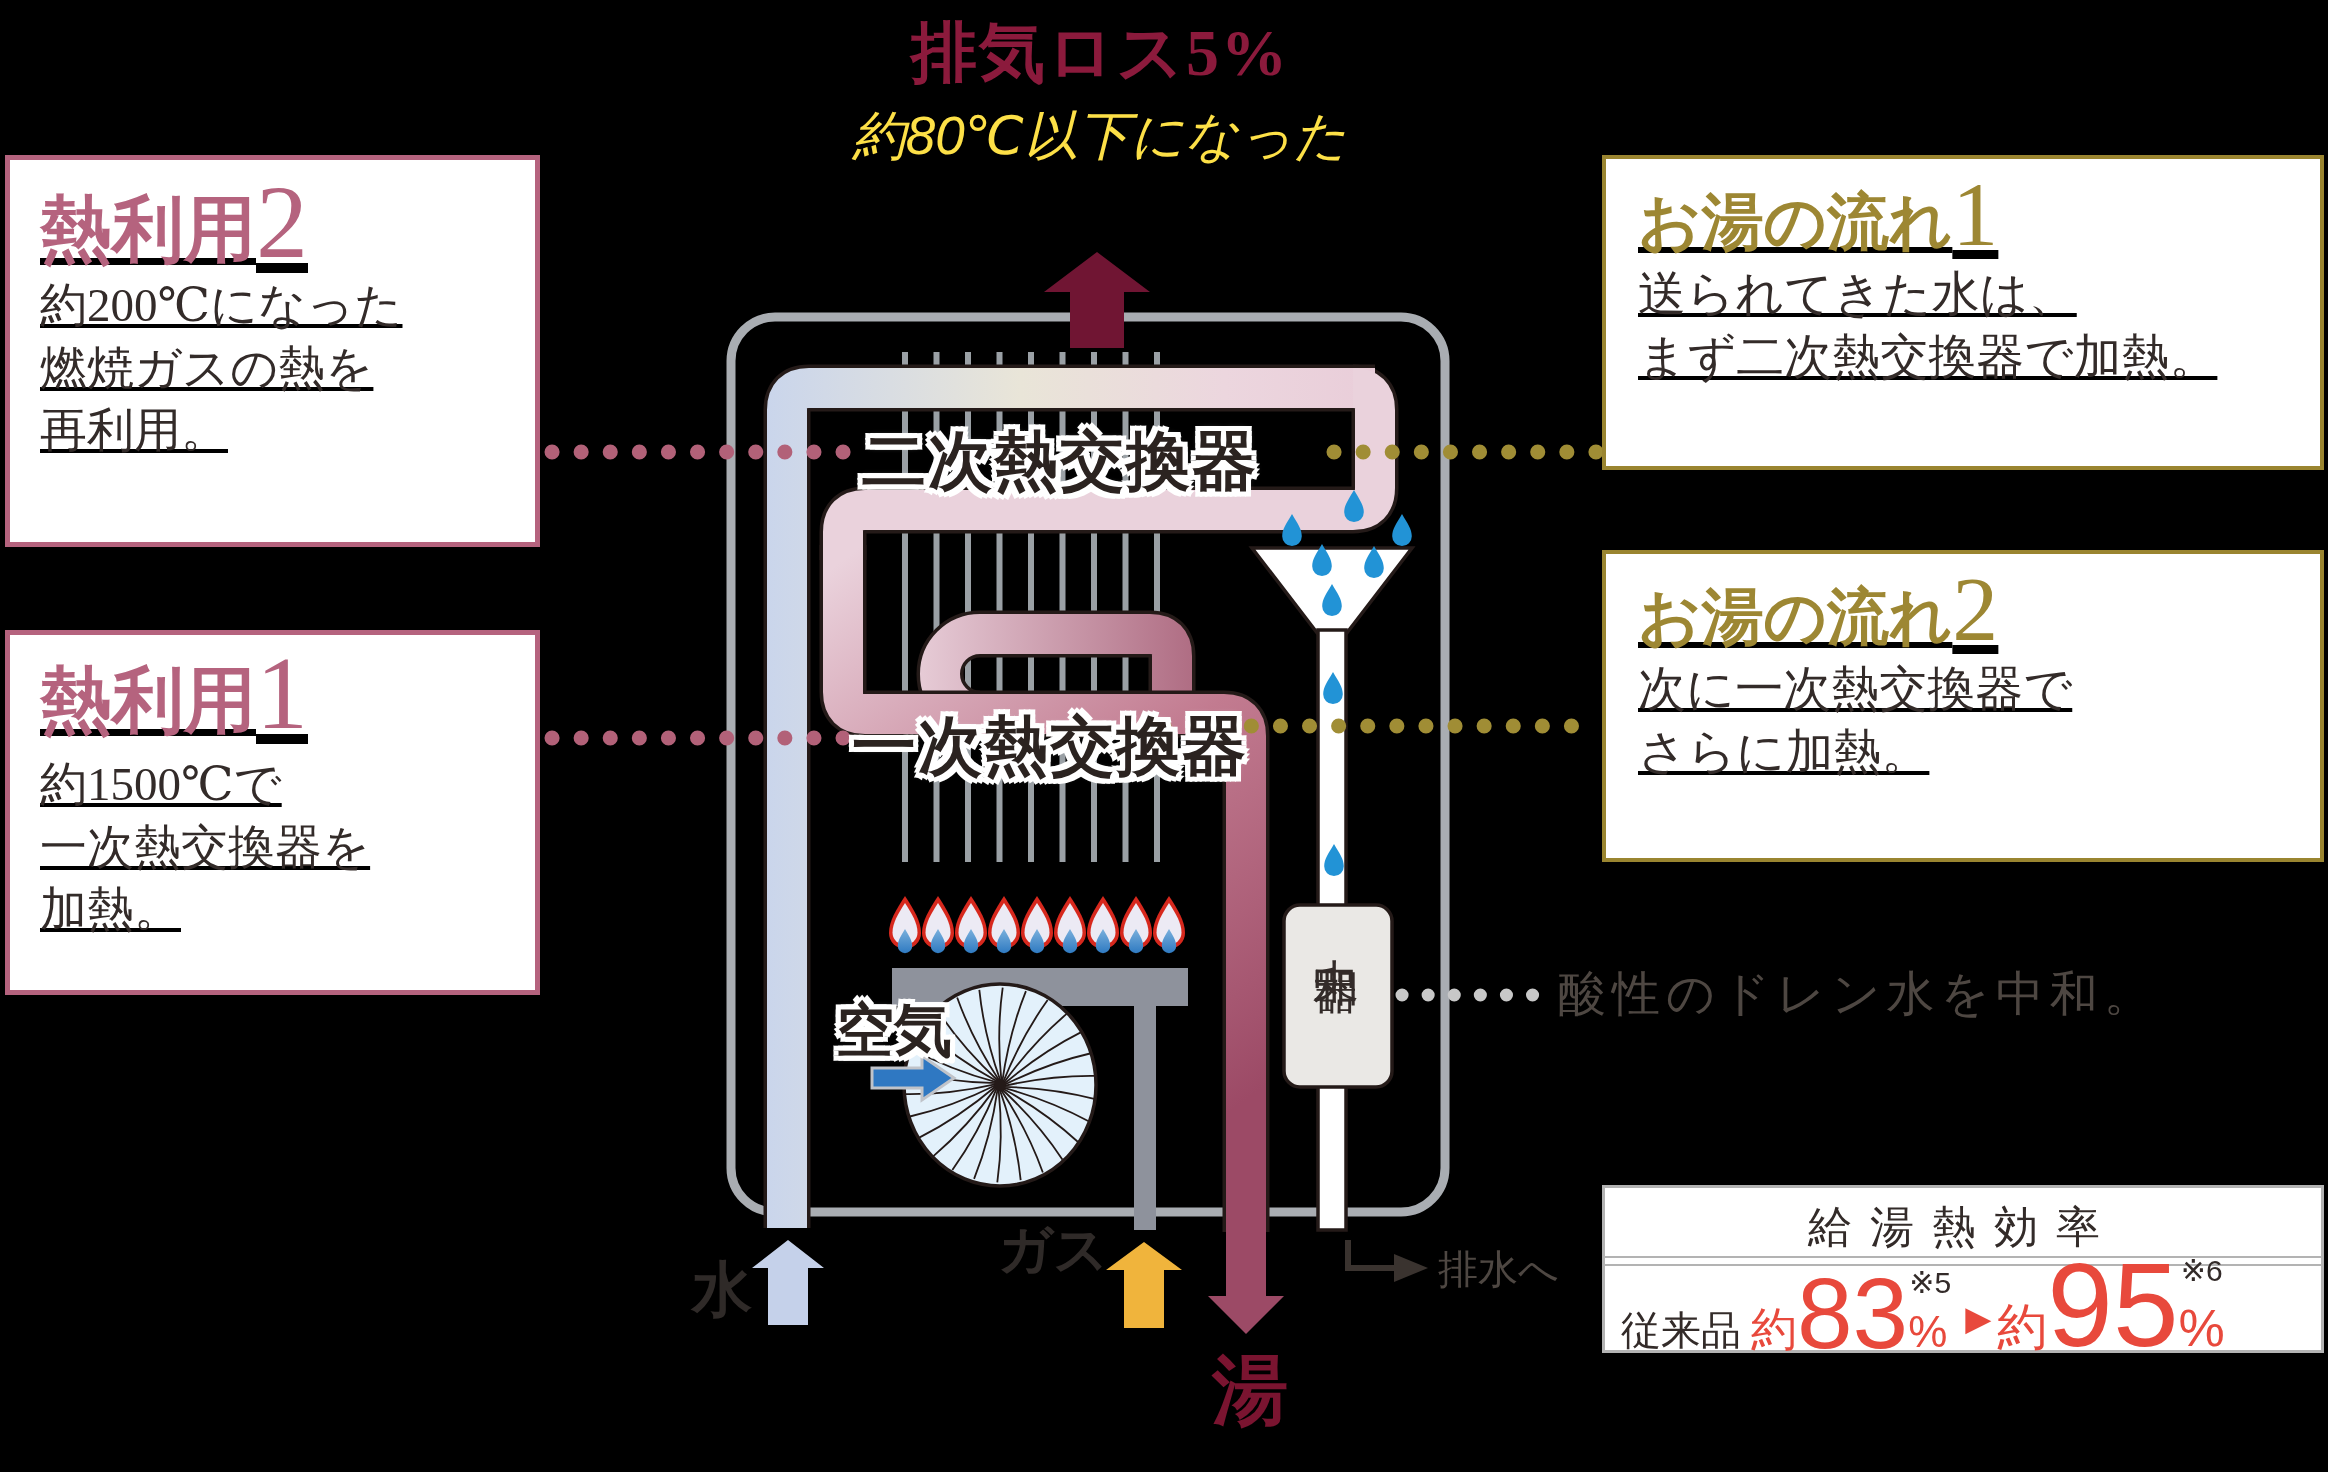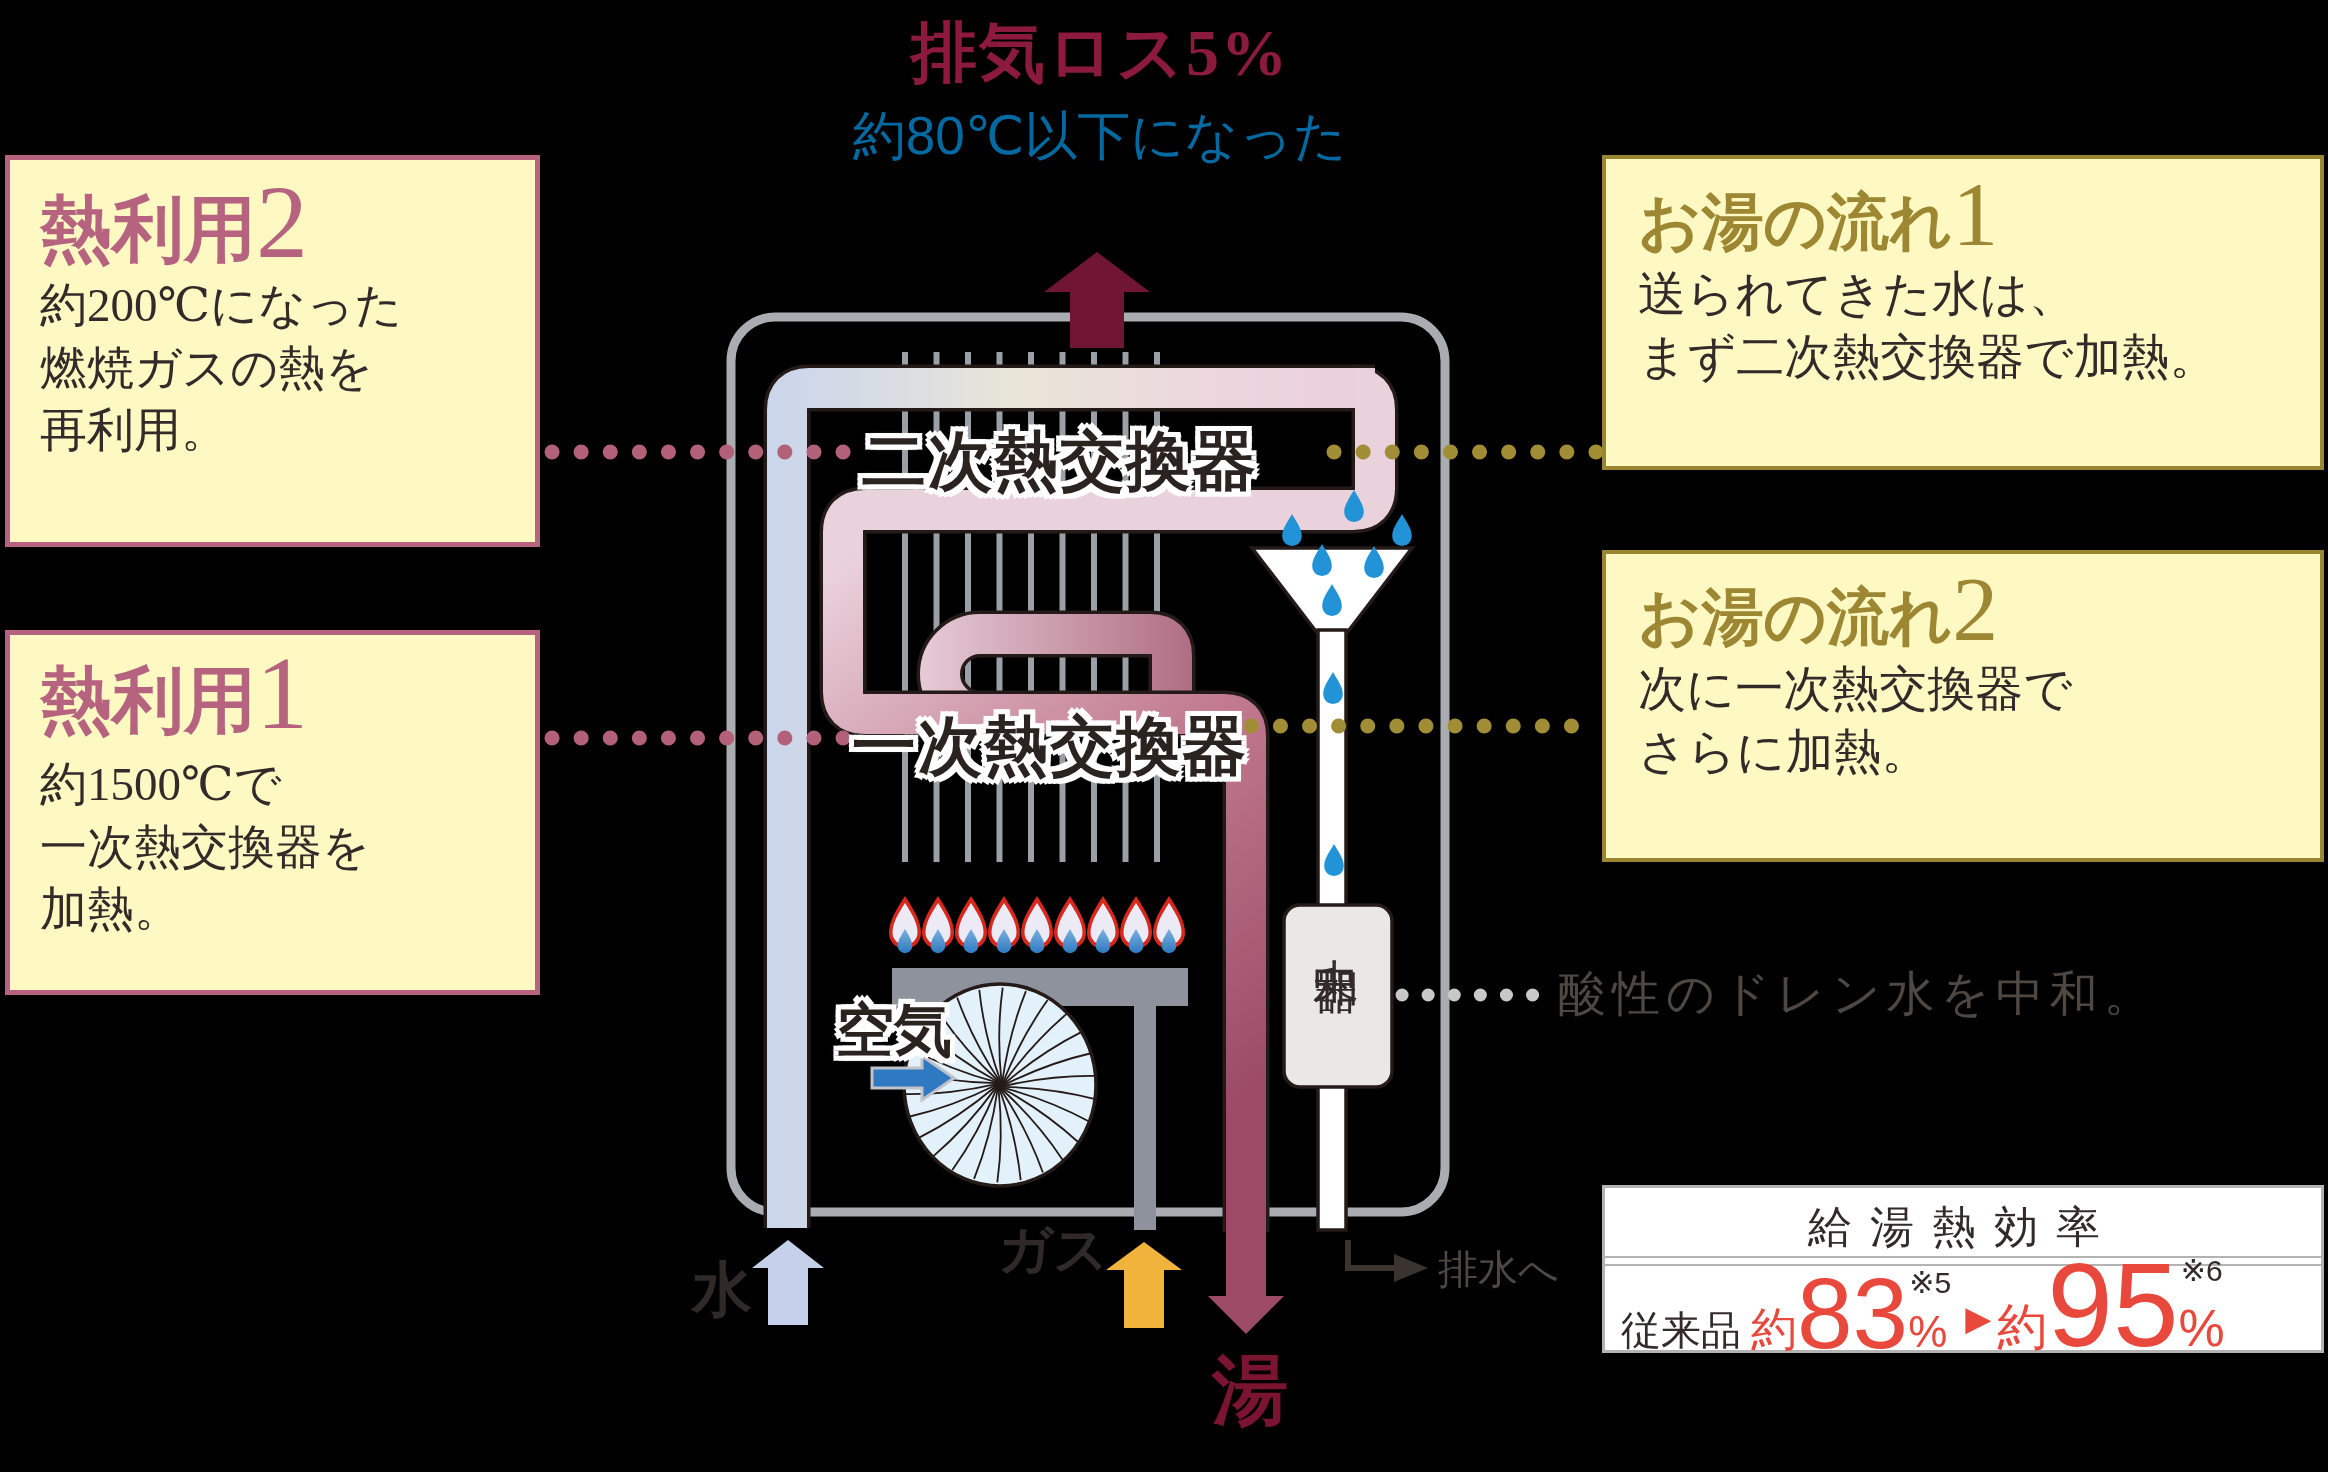--- a/index.html
+++ b/index.html
@@ -5,23 +5,23 @@
   html,body{margin:0;padding:0;background:#000;}
   #canvas{position:relative;width:2328px;height:1472px;background:#000;overflow:hidden;
           font-family:"Liberation Serif","DejaVu Serif",serif;}
   #art{position:absolute;left:0;top:0;}
   .abs{position:absolute;}
   .serif{font-family:"Liberation Serif","DejaVu Serif",serif;}
   .pre{white-space:pre-line;}
   
   .exh-wrap{left:790px;top:8px;width:620px;text-align:center;}
   .exh-title{font-size:66px;font-weight:bold;color:#8b1a3c;letter-spacing:2px;}
-  .exh-sub{font-size:53px;color:#0369a1;line-height:1.22;font-family:"Liberation Sans","DejaVu Sans",sans-serif;}
-  
-  .ibox{background:#fef9c3;box-sizing:border-box;}
+  .exh-sub{font-size:53px;color:#fde047;line-height:1.22;font-family:"Liberation Sans","DejaVu Sans",sans-serif;font-style:italic;}
+  
+  .ibox{background:#ffffff;box-sizing:border-box;text-decoration:underline;}
   .ibox .title-row{display:flex;align-items:flex-end;line-height:1;}
   .ibox .body{color:#332b29;}
   .pinkbox{border:5px solid #b5637e;}
   .goldbox{border:4px solid #9a8530;}
   .pink-title{color:#b5637e;font-weight:bold;font-size:72px;}
   .pink-num{color:#b5637e;font-size:104px;line-height:.85;}
   .gold-title{color:#9d8733;font-weight:bold;font-size:62px;}
   .gold-num{color:#9d8733;font-size:92px;line-height:.85;}
   
   .outline-label{font-family:"Liberation Sans","DejaVu Sans",sans-serif;font-weight:bold;color:#2b2320;

